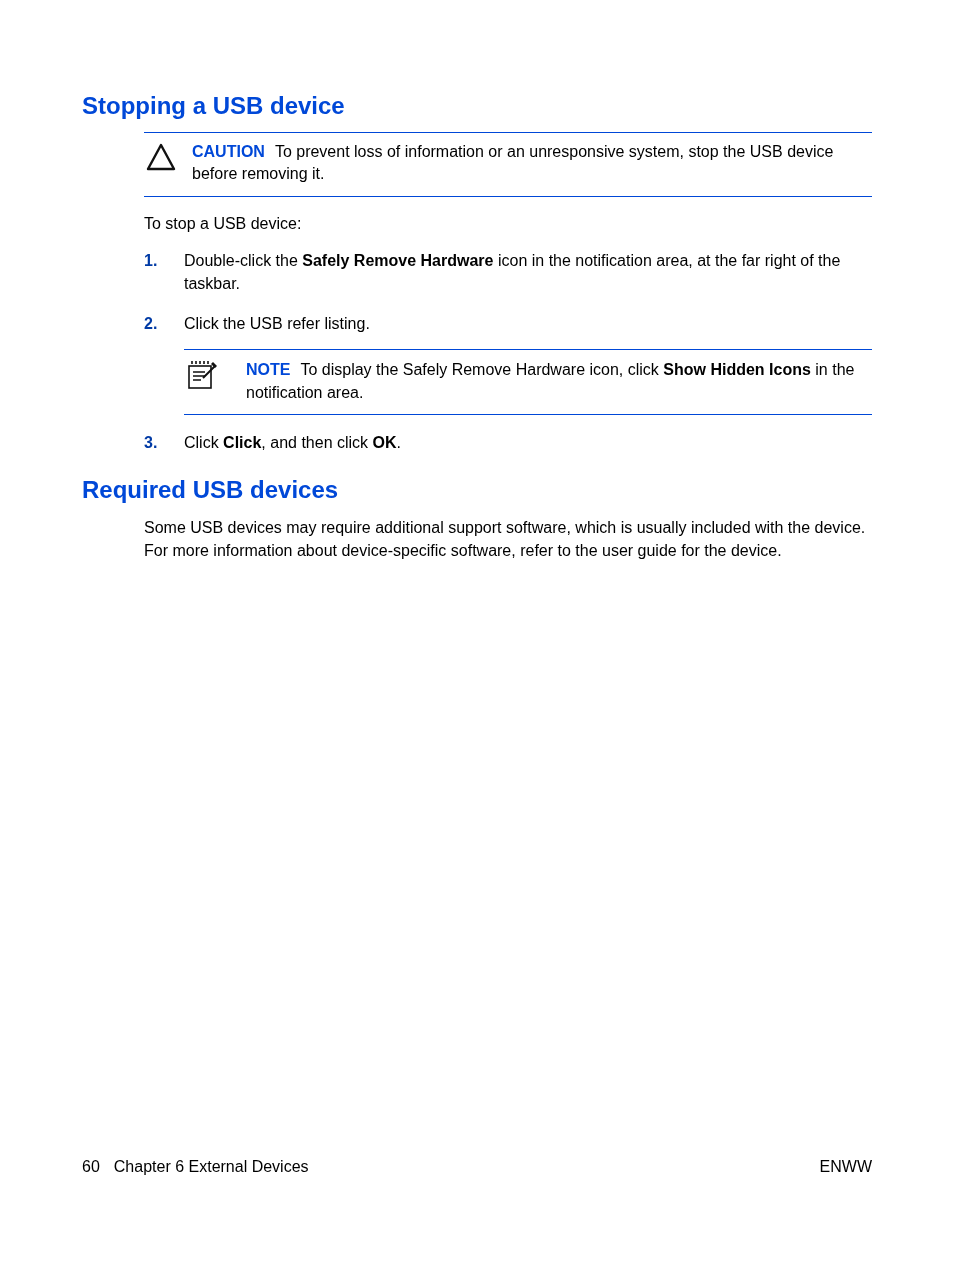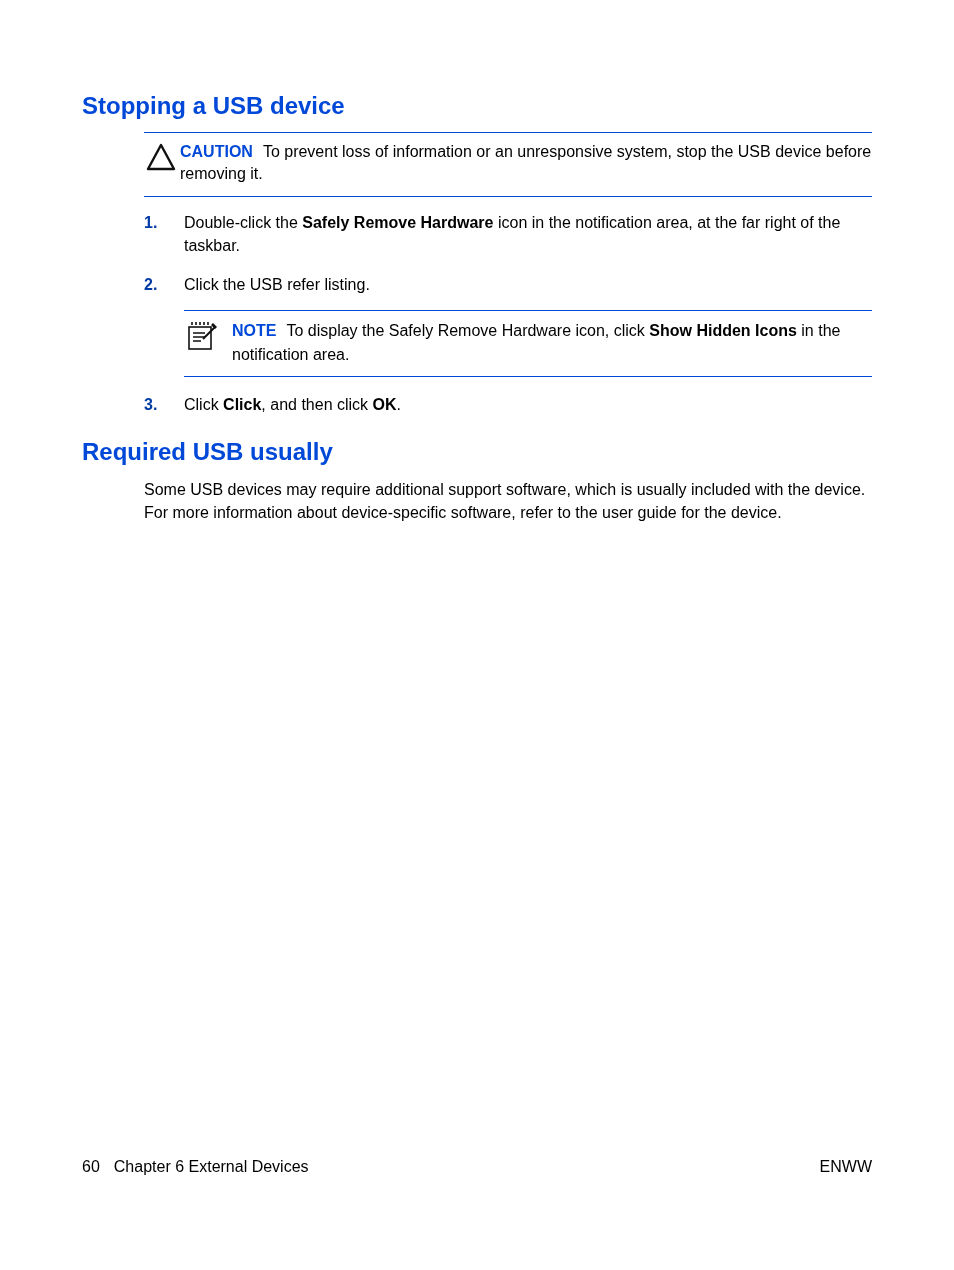--- a/index.html
+++ b/index.html
@@ -24,21 +24,21 @@
     font-size: 24px;
     font-weight: bold;
     margin-bottom: 12px;
   }
   .admon {
     margin-left: 62px;
     border-top: 1.5px solid #0048d8;
     border-bottom: 1.5px solid #0048d8;
     padding: 8px 0 10px 0;
     display: flex;
-    gap: 2px;
+    gap: 14px;
     font-size: 16px;
     line-height: 1.4;
   }
   .admon-icon {
     flex: 0 0 34px;
     display: flex;
     align-items: flex-start;
     justify-content: center;
     padding-top: 2px;
   }
@@ -75,21 +75,21 @@
     color: #003aa5;
     font-weight: bold;
   }
   .nested-admon {
     margin-top: 14px;
     margin-left: 0;
     border-top: 1.5px solid #0048d8;
     border-bottom: 1.5px solid #0048d8;
     padding: 8px 0 10px 0;
     display: flex;
-    gap: 14px;
+    gap: 28px;
   }
   .body-para {
     margin-left: 62px;
     font-size: 16px;
     line-height: 1.45;
     margin-top: 10px;
   }
   .footer {
     position: absolute;
     bottom: 74px;
@@ -113,20 +113,21 @@
     <div class="admon-icon">
       <svg width="30" height="28" viewBox="0 0 30 28">
         <path d="M15 2 L28 26 L2 26 Z" fill="none" stroke="#111" stroke-width="2.4" stroke-linejoin="round"></path>
       </svg>
     </div>
     <div class="admon-text">
       <span class="label">CAUTION</span><span>To prevent loss of information or an unresponsive system, stop the USB device before removing it.</span>
     </div>
   </div>
 
+  <div class="intro">To stop a USB device:</div>
 
   <ol class="steps">
     <li>
       <span>Double-click the </span><b>Safely Remove Hardware</b><span> icon in the notification area, at the far right of the taskbar.</span>
     </li>
     <li>
       <span>Click the USB refer listing.</span>
       <div class="nested-admon">
         <div class="admon-icon">
           <svg width="32" height="30" viewBox="0 0 32 30">
@@ -140,21 +141,21 @@
         <div class="admon-text">
           <span class="label">NOTE</span><span>To display the Safely Remove Hardware icon, click </span><b>Show Hidden Icons</b><span> in the notification area.</span>
         </div>
       </div>
     </li>
     <li>
       <span>Click </span><b>Click</b><span>, and then click </span><b>OK</b><span>.</span>
     </li>
   </ol>
 
-  <div class="heading-link" style="margin-top:22px">Required USB usually</div>
+  <div class="heading-link" style="margin-top:22px">Required USB devices</div>
   <div class="body-para">Some USB devices may require additional support software, which is usually included with the device. For more information about device-specific software, refer to the user guide for the device.</div>
 
   <div class="footer">
     <div class="left">
       <span class="pagenum">60</span><span>Chapter 6   External Devices</span>
     </div>
     <div class="right">ENWW</div>
   </div>
 
 </div>

